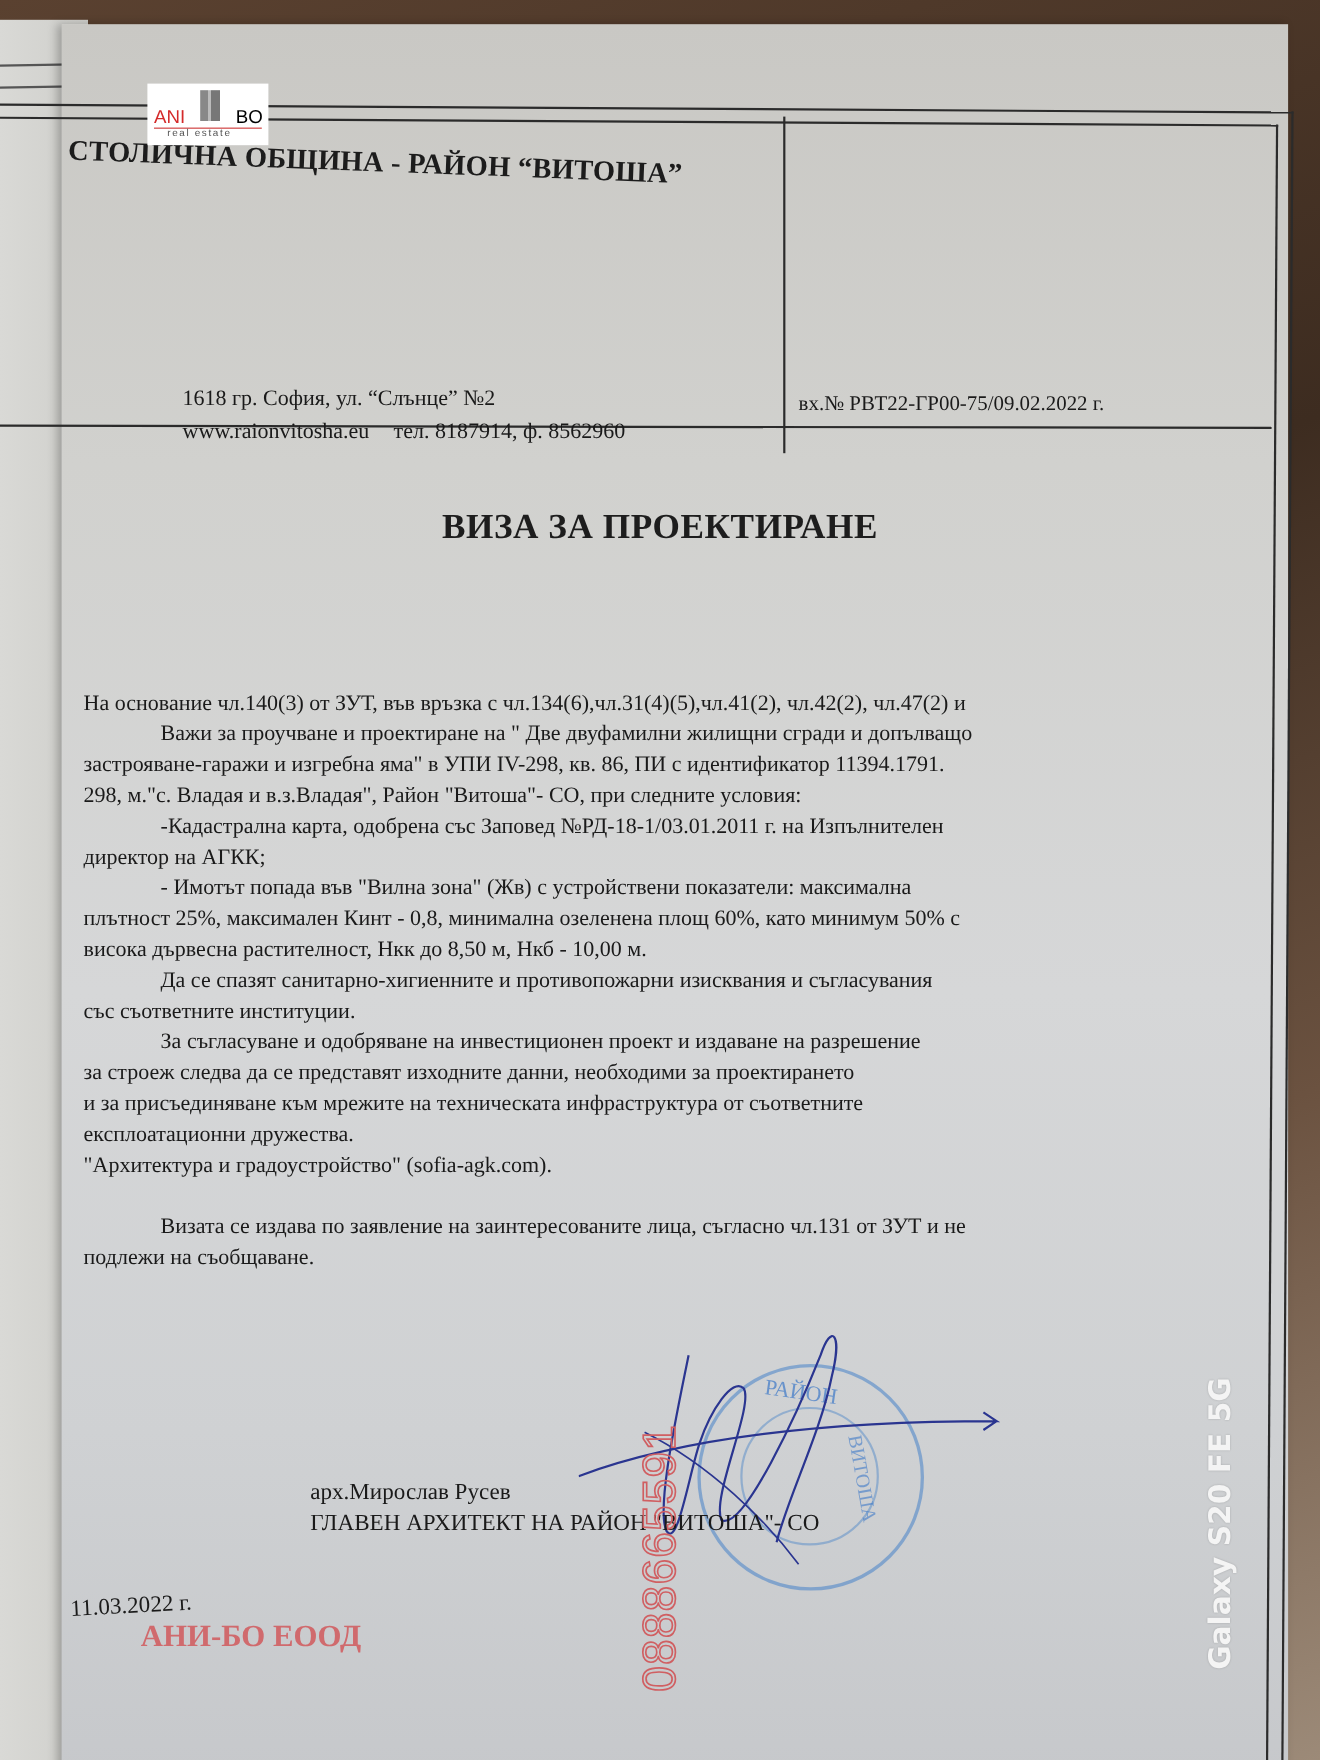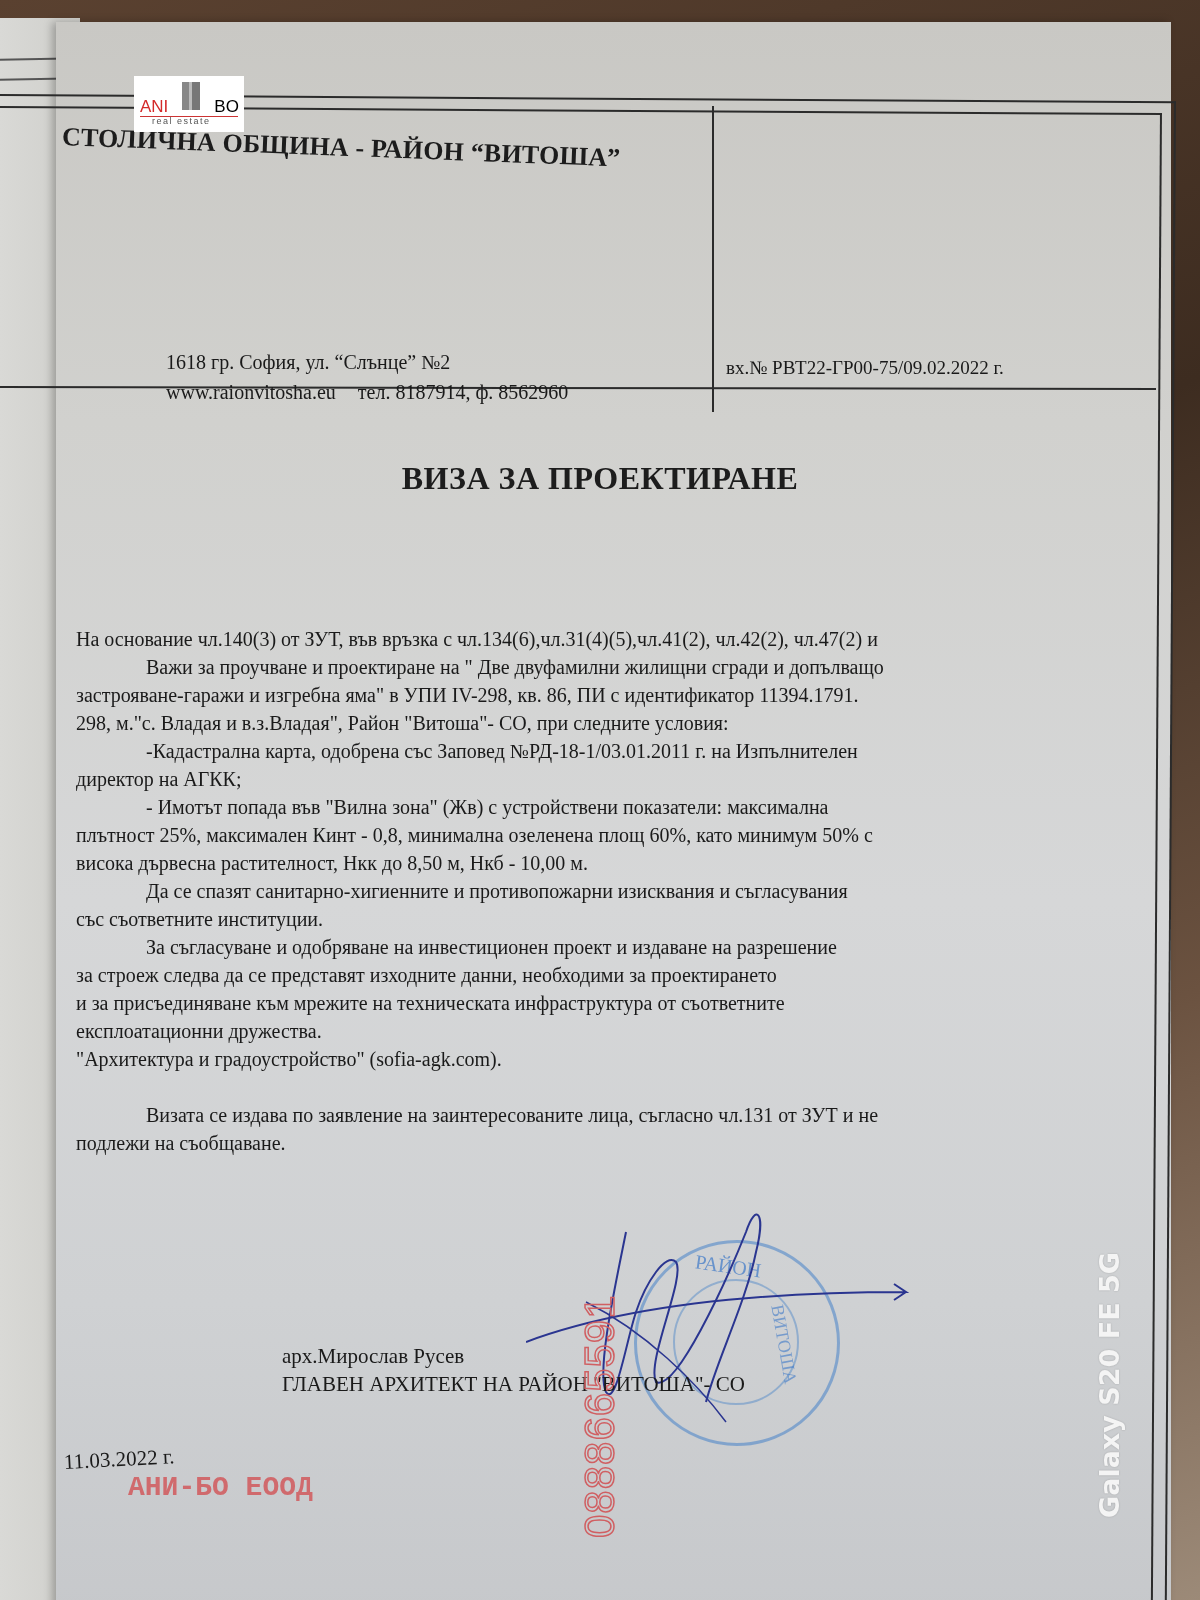--- a/index.html
+++ b/index.html
@@ -136,21 +136,21 @@
     .date {
       position: absolute;
       left: 8px; top: 1428px;
       font-size: 21px; color: #1a1a1a;
       transform: rotate(-3deg);
       transform-origin: left center;
     }
     .company-wm {
       position: absolute;
       left: 72px; top: 1450px;
-      font-family: Liberation Mono, monospace;
+      font-family: Liberation Serif, serif;
       font-weight: bold; font-size: 28px;
       color: #d06a6d;
     }
     .phone-wm {
       position: absolute;
       left: 520px; top: 1516px;
       font-family: "Liberation Sans", sans-serif;
       font-size: 42px;
       color: transparent;
       -webkit-text-stroke: 1.5px #d05f62;

